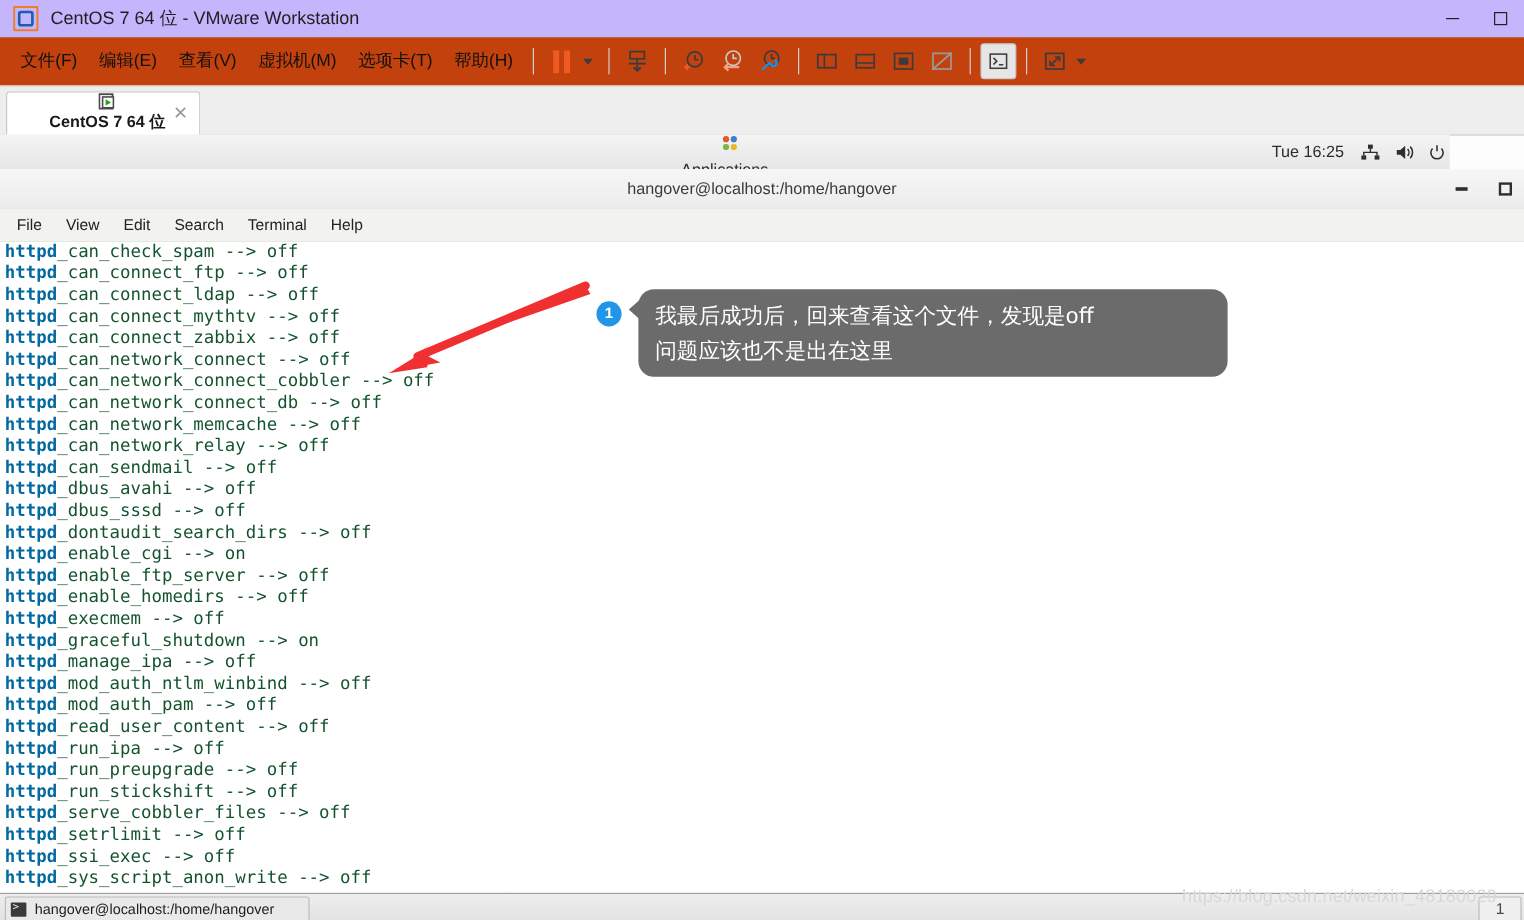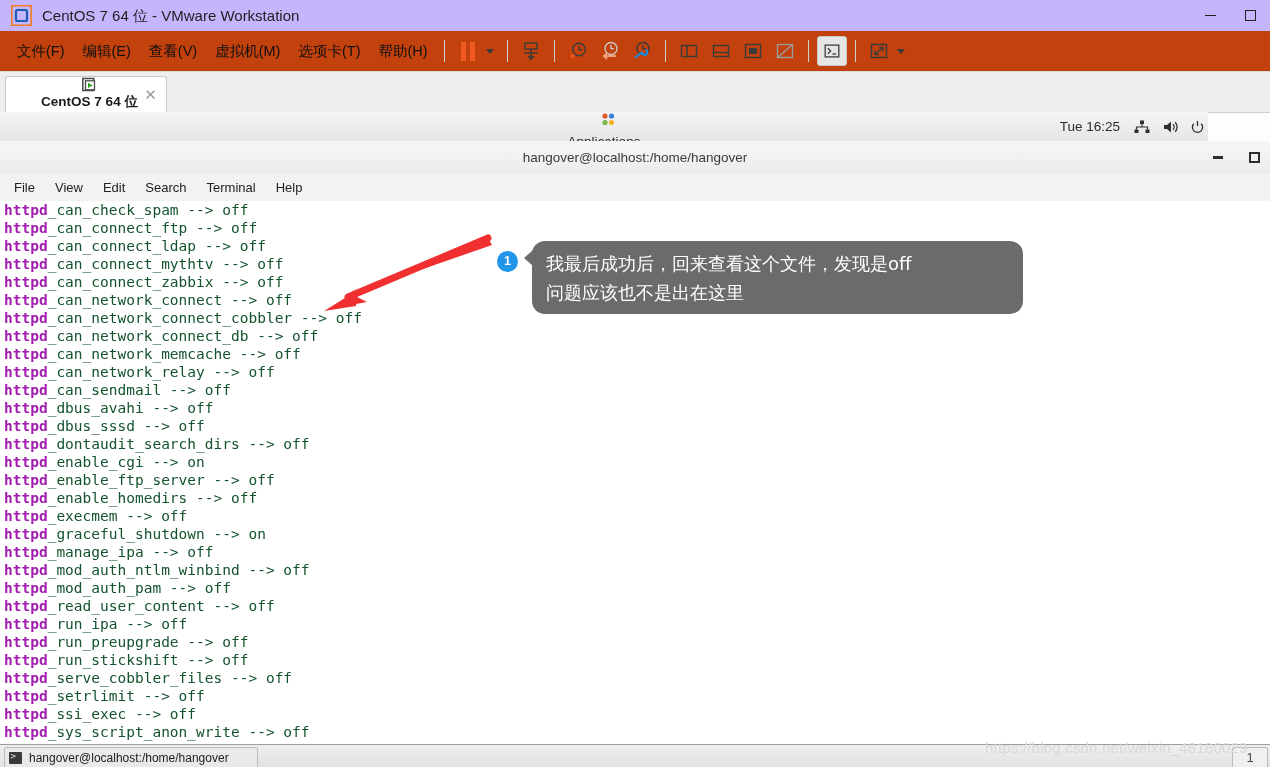--- a/index.html
+++ b/index.html
@@ -112,21 +112,21 @@
   .term-body{
     position:absolute;left:0;top:60px;width:1270px;height:683px;
     background:#ffffff;overflow:hidden;
   }
   .term-lines{
     position:absolute;left:4px;top:0px;
     font-family:"DejaVu Sans Mono","Liberation Mono",monospace;
     font-size:14.5px;line-height:18px;white-space:pre;
   }
   .tl{height:18px;}
-  .tl .pfx{color:#a21caf;font-weight:bold;}
+  .tl .pfx{color:#0369a1;font-weight:bold;}
   .tl .rest{color:#14532d;}
 
   
   .taskbar{
     position:absolute;left:0;top:744px;width:1270px;height:23px;
     background:linear-gradient(#eeeeee,#e2e2e2);
     border-top:1px solid #9e9e9e;
   }
   .tb-task{
     position:absolute;left:4px;top:2px;width:252px;height:19px;

